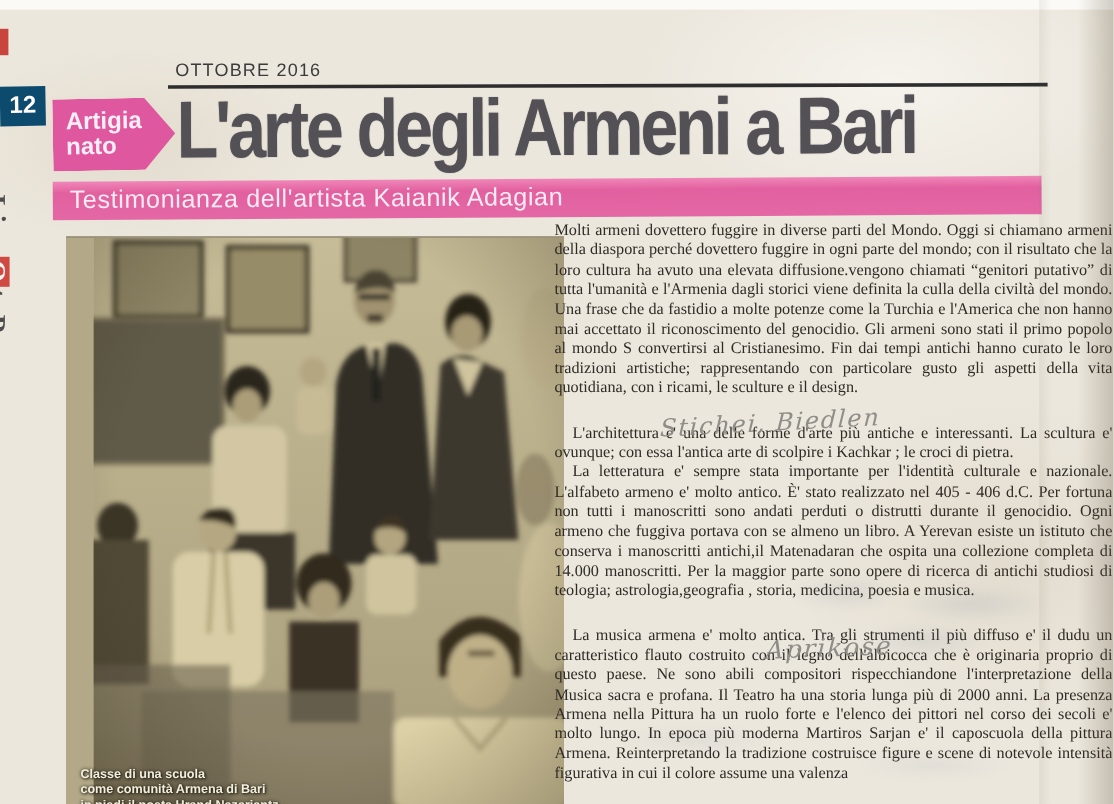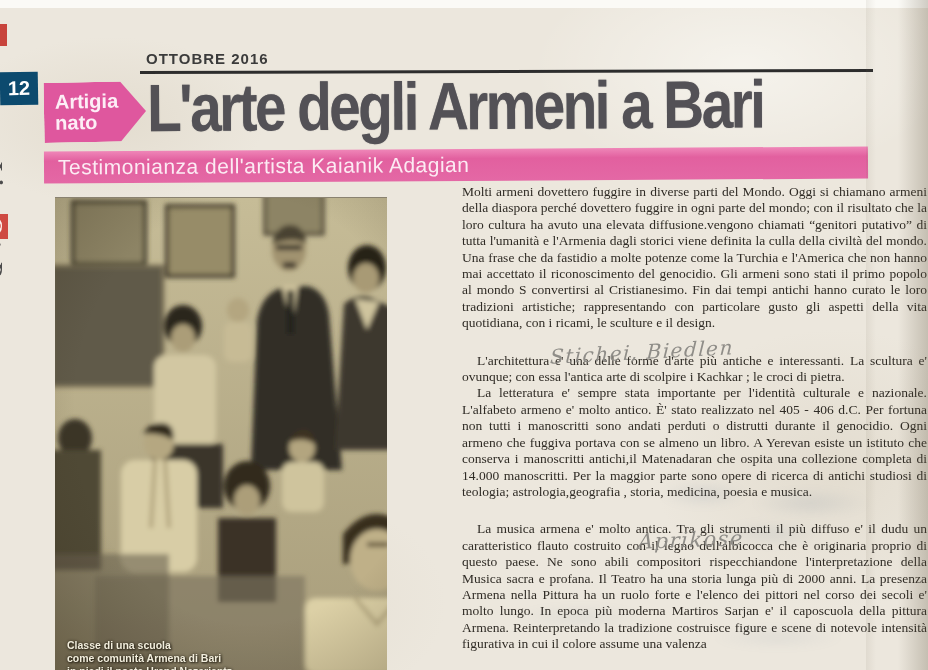--- a/index.html
+++ b/index.html
@@ -16,21 +16,21 @@
       radial-gradient(260px 200px at 90% 70%, rgba(205,195,175,.30), transparent 70%),
       radial-gradient(240px 160px at 30% 90%, rgba(214,205,188,.30), transparent 70%);
   }
   .top-white{position:absolute;left:0;top:0;width:100%;height:8px;background:#fbfaf6;}
   .right-shade{position:absolute;right:0;top:0;width:30px;height:100%;
     background:linear-gradient(to right, rgba(0,0,0,0), rgba(95,85,65,.28));}
   .fold-shadow{position:absolute;right:52px;top:0;width:10px;height:100%;
     background:linear-gradient(to right, rgba(120,110,90,.10), rgba(120,110,90,0));}
   .corner-mark{position:absolute;left:0;top:24px;width:7px;height:22px;background:#c8443c;}
 
-  .issue-date{position:absolute;left:146px;top:50px;font-size:15px;font-weight:bold;
+  .issue-date{position:absolute;left:146px;top:50px;font-size:15px;font-weight:normal;
     color:#3b3b3b;letter-spacing:1px;}
   .head-rule{position:absolute;left:140px;top:70px;width:733px;height:3px;background:#2d2d2d;
     transform:rotate(-0.15deg);}
   .page-num{position:absolute;left:0;top:72px;width:38px;height:33px;background:#0c4a6e;
     color:#fff;font-size:20px;font-weight:bold;text-align:center;line-height:33px;
     transform:rotate(-1deg);}
 
   .masthead{position:absolute;left:8px;top:162px;transform:rotate(90deg);
     transform-origin:top left;font-family:"Liberation Serif",serif;font-size:24px;
     font-weight:bold;color:#4c4c4c;white-space:nowrap;letter-spacing:1px;}
@@ -46,22 +46,22 @@
     transform:scale(0.86,1.02) rotate(-0.3deg);transform-origin:left top;
     text-shadow:0 0 1px rgba(80,80,85,.6);}
 
   .subtitle-bar{position:absolute;left:44px;top:149px;width:824px;height:32px;
     background:linear-gradient(to bottom,#ef86b8 0%,#e2609f 30%,#e468a5 100%);
     transform:rotate(-0.35deg);}
   .subtitle-bar .subtitle{display:block;padding-left:14px;font-size:21px;
     color:#fcebf3;line-height:31px;font-weight:normal;letter-spacing:.5px;}
 
   
-  .photo{position:absolute;left:55px;top:197px;width:332px;height:473px;
-    overflow:hidden;background:#b3a988;border-top:1px solid #8a8270;}
+  .photo{position:absolute;left:55px;top:197px;width:392px;height:473px;
+    overflow:hidden;background:#b3a988;border-top:1px solid #8a8270;padding-left:23px;}
   .photo svg{display:block;}
   .photo-caption{position:absolute;left:12px;bottom:-7px;
     font-size:10.5px;font-weight:bold;color:#f2eedd;line-height:13px;
     text-shadow:0 0 3px rgba(35,30,18,.95),1px 1px 2px rgba(35,30,18,.9);}
   .photo-caption span{display:block;}
 
   
   .article{position:absolute;left:462px;top:184px;width:465px;height:486px;
     font-family:"Liberation Serif",serif;font-size:13.5px;line-height:16.4px;
     color:#2f2b25;text-align:justify;overflow:hidden;}

